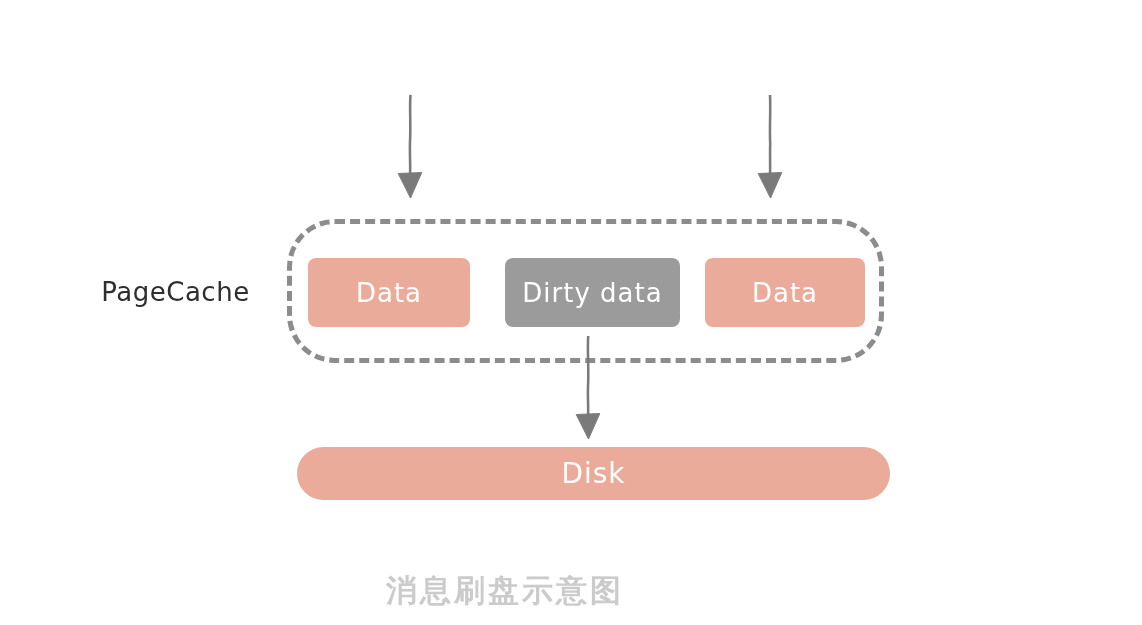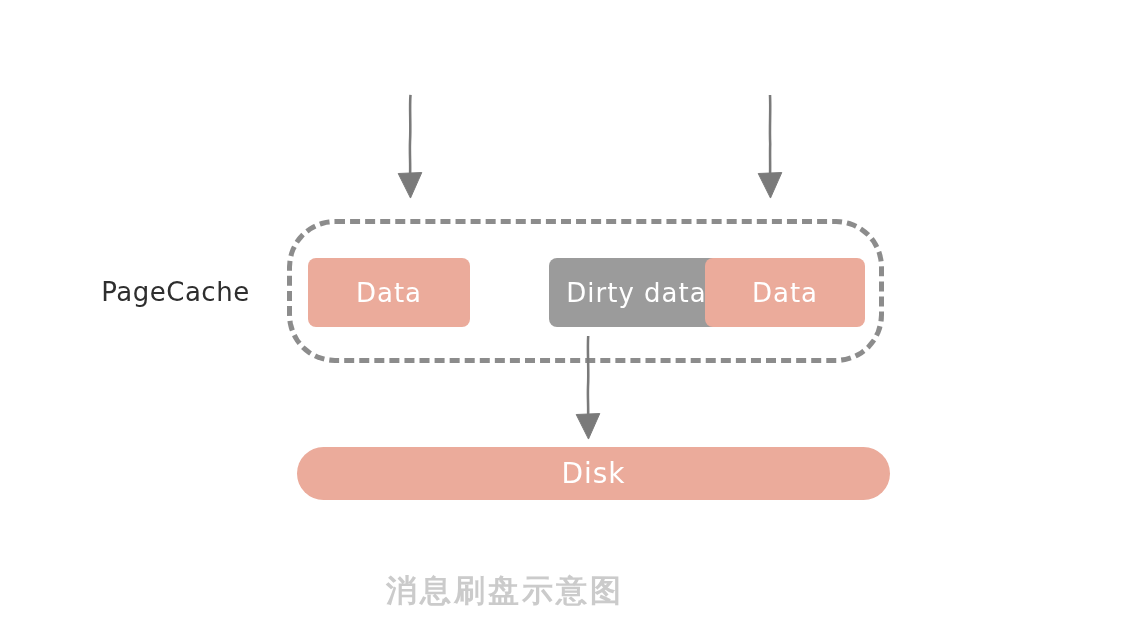--- a/index.html
+++ b/index.html
@@ -41,21 +41,21 @@
   }
   #pagecache-label{
     position:absolute;
     left:88px;top:277px;width:175px;
     color:var(--label-text);
     font-size:26px;
     text-align:center;
     letter-spacing:0.5px;
   }
   #data-left{left:308px;top:258px;width:162px;height:69px;}
-  #dirty-data{left:505px;top:258px;width:175px;height:69px;margin-left:44px;}
+  #dirty-data{left:505px;top:258px;width:175px;height:69px;}
   #data-right{left:705px;top:258px;width:160px;height:69px;}
   .arrow{position:absolute;width:30px;height:108px;color:var(--arrow);}
   #arrow-left{left:395px;top:93px;}
   #arrow-right{left:755px;top:93px;}
   #arrow-bottom{left:573px;top:334px;}
   #caption{
     position:absolute;
     left:0;top:570px;width:1010px;
     text-align:center;
     color:var(--caption-text);

